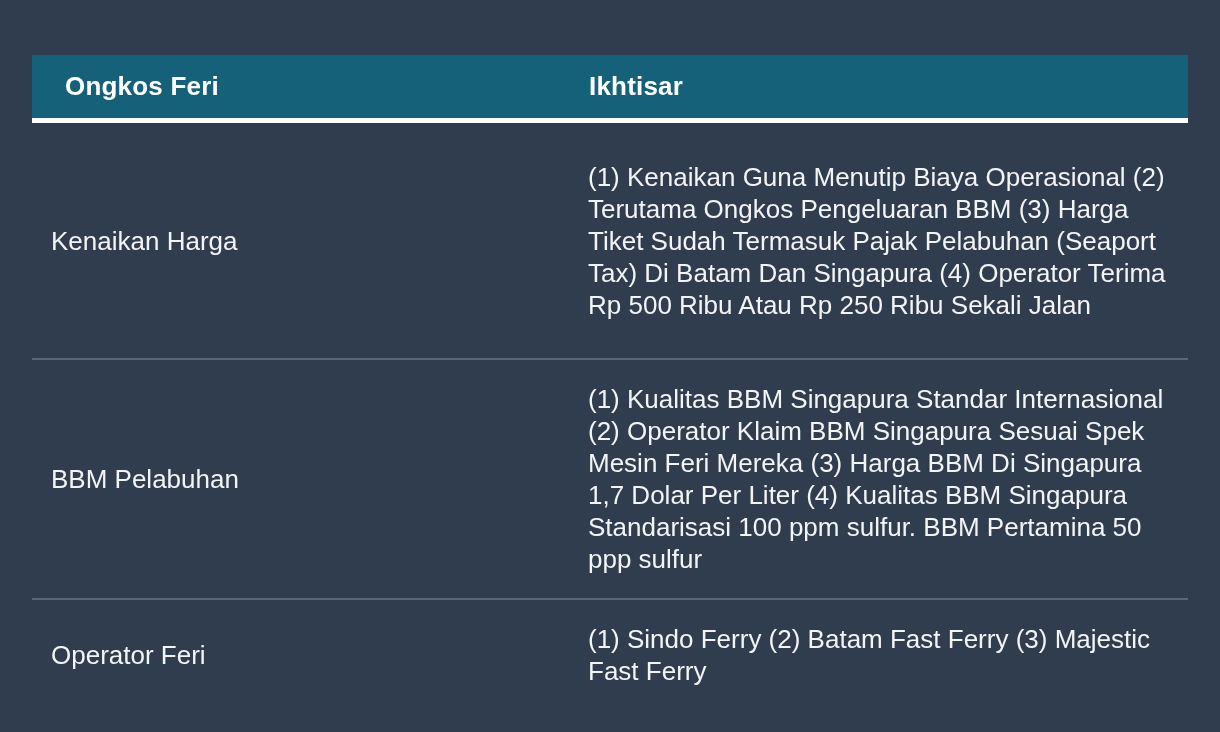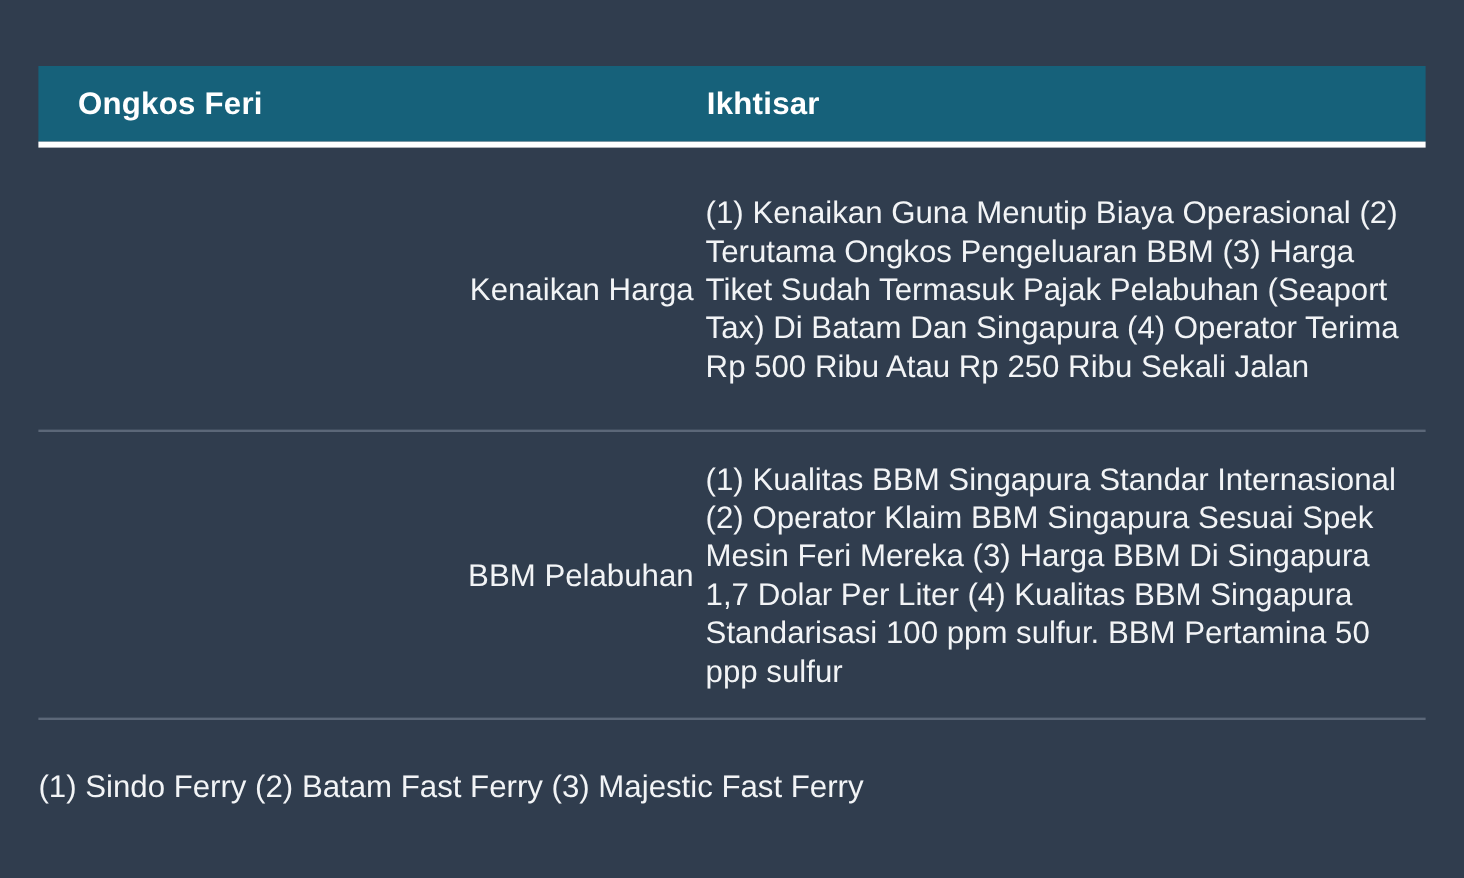--- a/index.html
+++ b/index.html
@@ -81,21 +81,20 @@
   .cell {
     box-sizing: border-box;
     color: #f2f4f6;
     font-size: 26px;
     line-height: 32px;
   }
   .cell-label {
     width: 556px;
     padding-left: 19px;
     padding-right: 10px;
-    text-align: right;
   }
   .cell-detail {
     flex: 1;
     padding-right: 6px;
   }
 
   .row-1 { height: 235px; }
   .row-2 { height: 240px; }
   .row-3 { height: 112px; }
 </style>
@@ -116,17 +115,18 @@
       <div class="cell cell-label">Kenaikan Harga</div>
       <div class="cell cell-detail">(1) Kenaikan Guna Menutip Biaya Operasional (2) Terutama Ongkos Pengeluaran BBM (3) Harga Tiket Sudah Termasuk Pajak Pelabuhan (Seaport Tax) Di Batam Dan Singapura (4) Operator Terima Rp 500 Ribu Atau Rp 250 Ribu Sekali Jalan</div>
     </div>
 
     <div class="row row-2">
       <div class="cell cell-label">BBM Pelabuhan</div>
       <div class="cell cell-detail">(1) Kualitas BBM Singapura Standar Internasional (2) Operator Klaim BBM Singapura Sesuai Spek Mesin Feri Mereka (3) Harga BBM Di Singapura 1,7 Dolar Per Liter (4) Kualitas BBM Singapura Standarisasi 100 ppm sulfur. BBM Pertamina 50 ppp sulfur</div>
     </div>
 
     <div class="row row-3">
+      <div class="cell cell-label">Operator Feri</div>
       <div class="cell cell-detail">(1) Sindo Ferry (2) Batam Fast Ferry (3) Majestic Fast Ferry</div>
     </div>
 
   </div>
 </div>
 
 </body></html>

